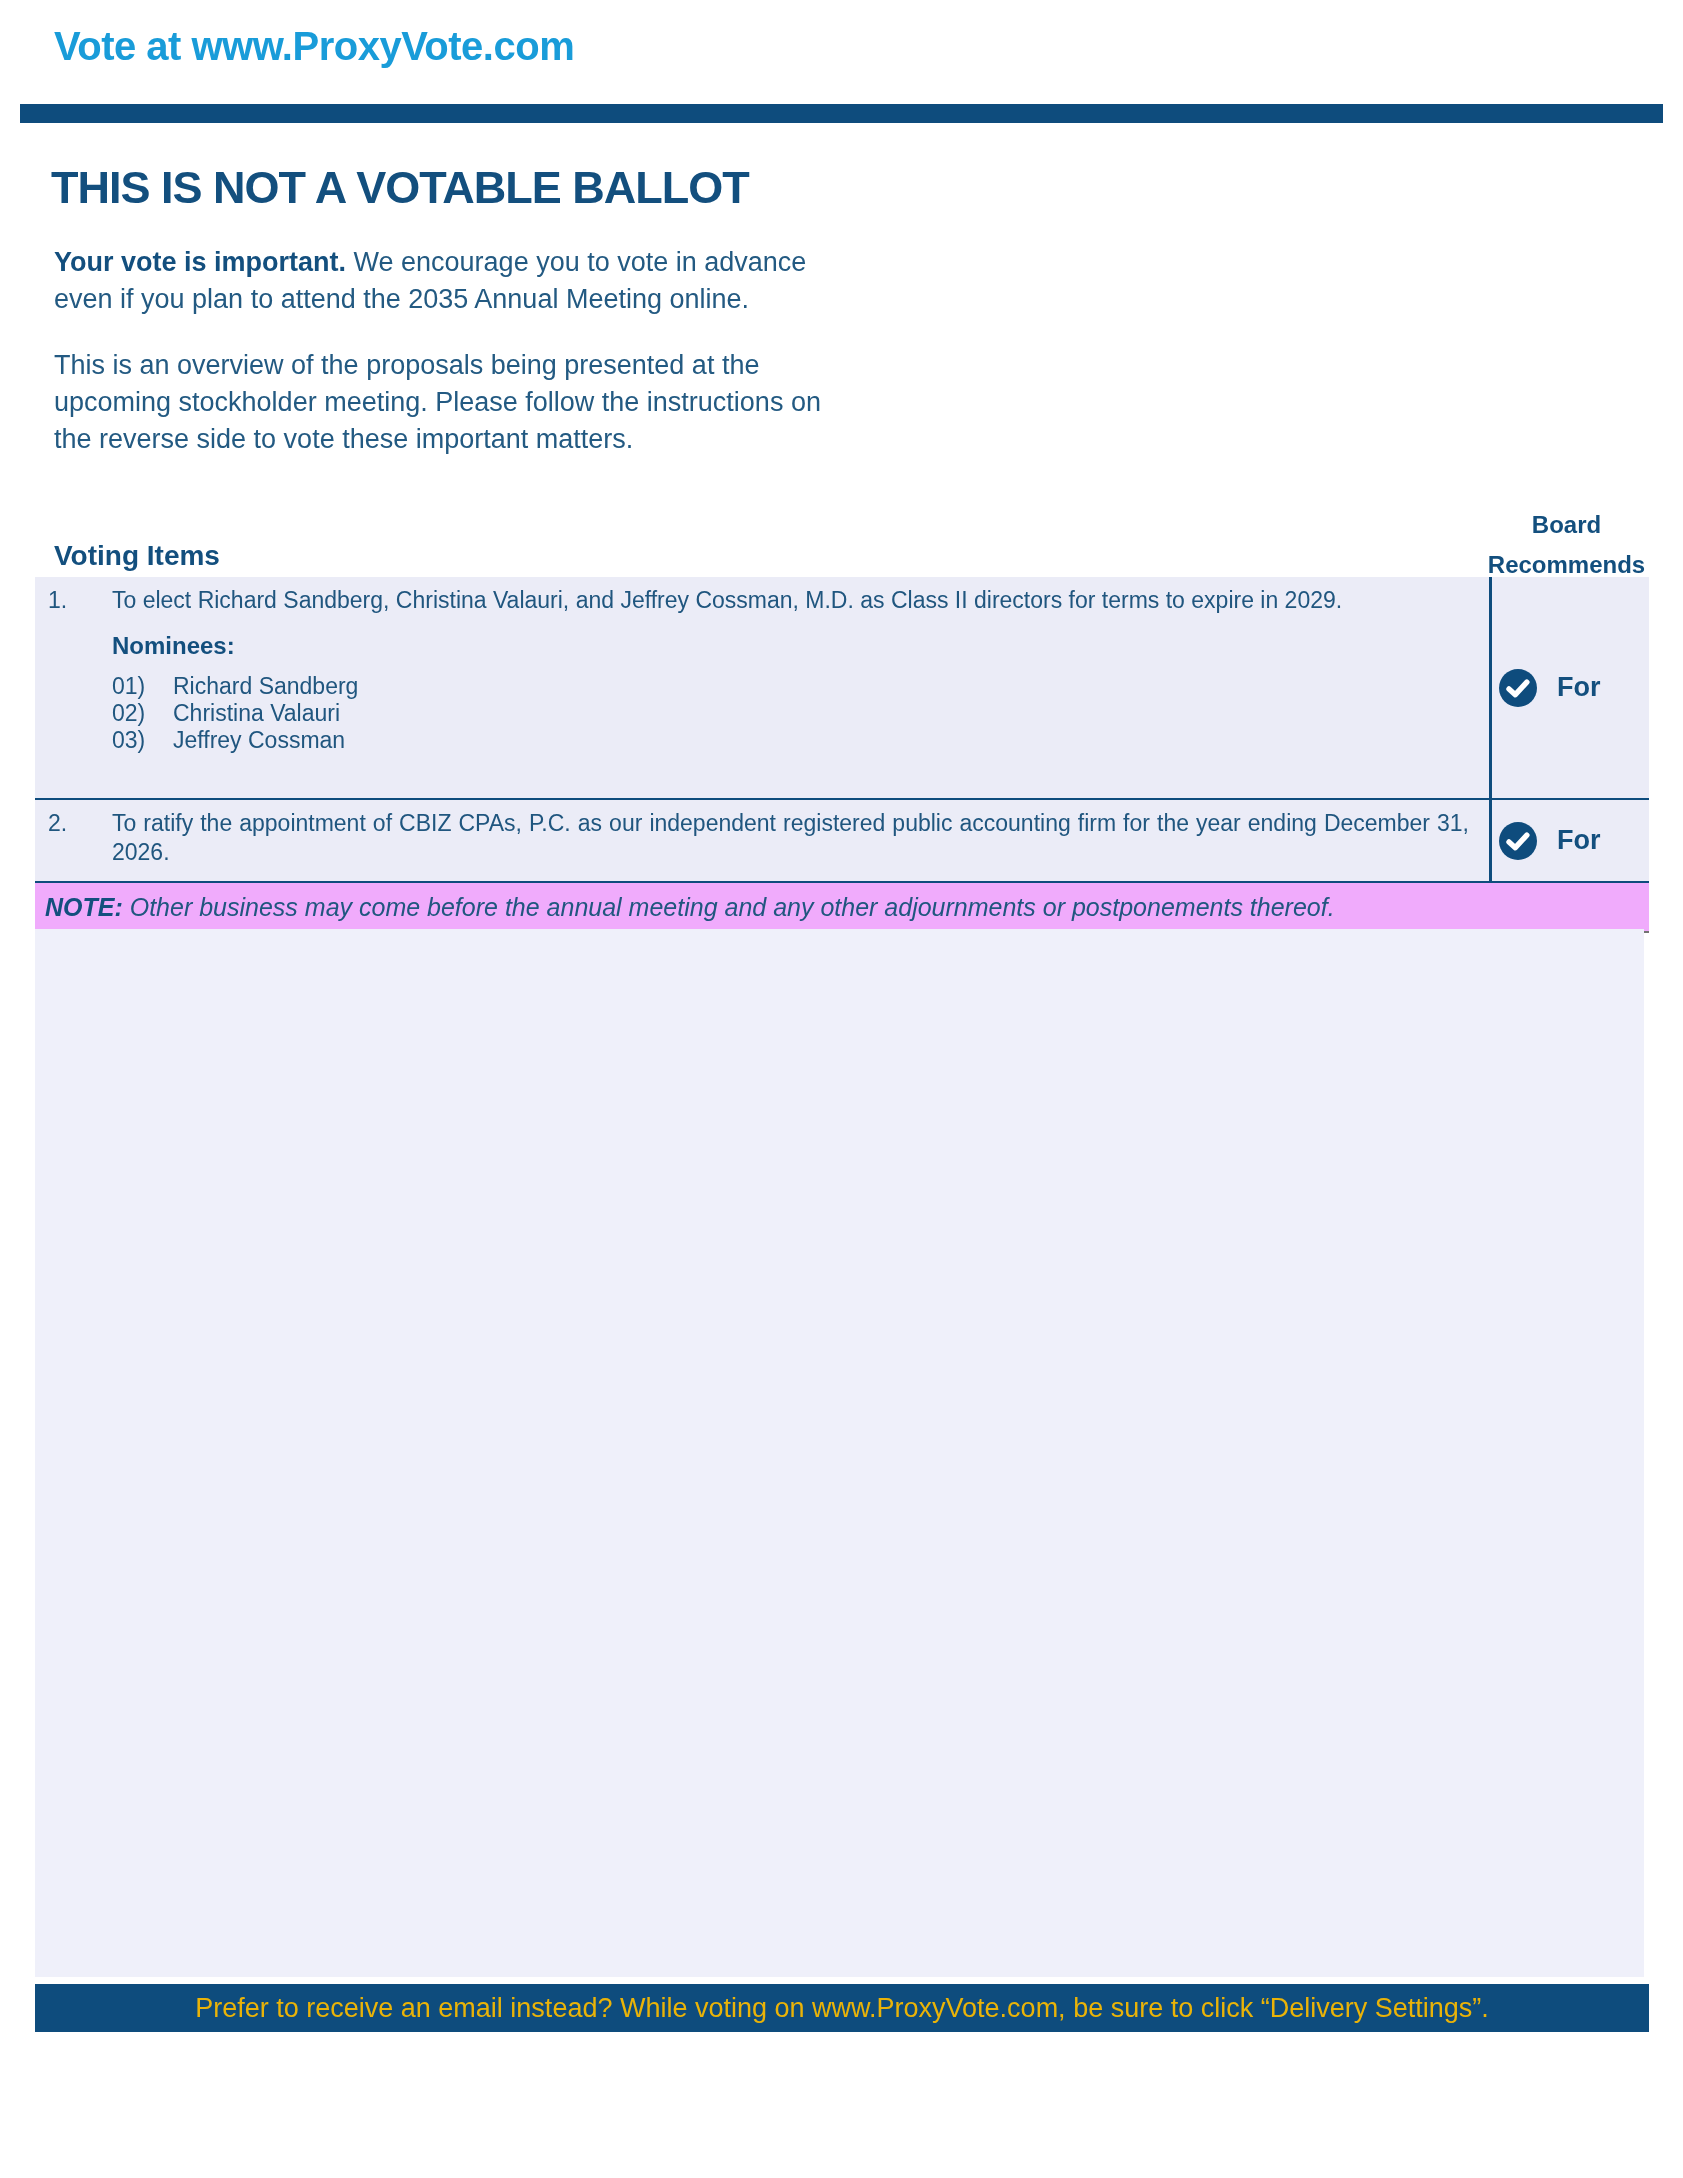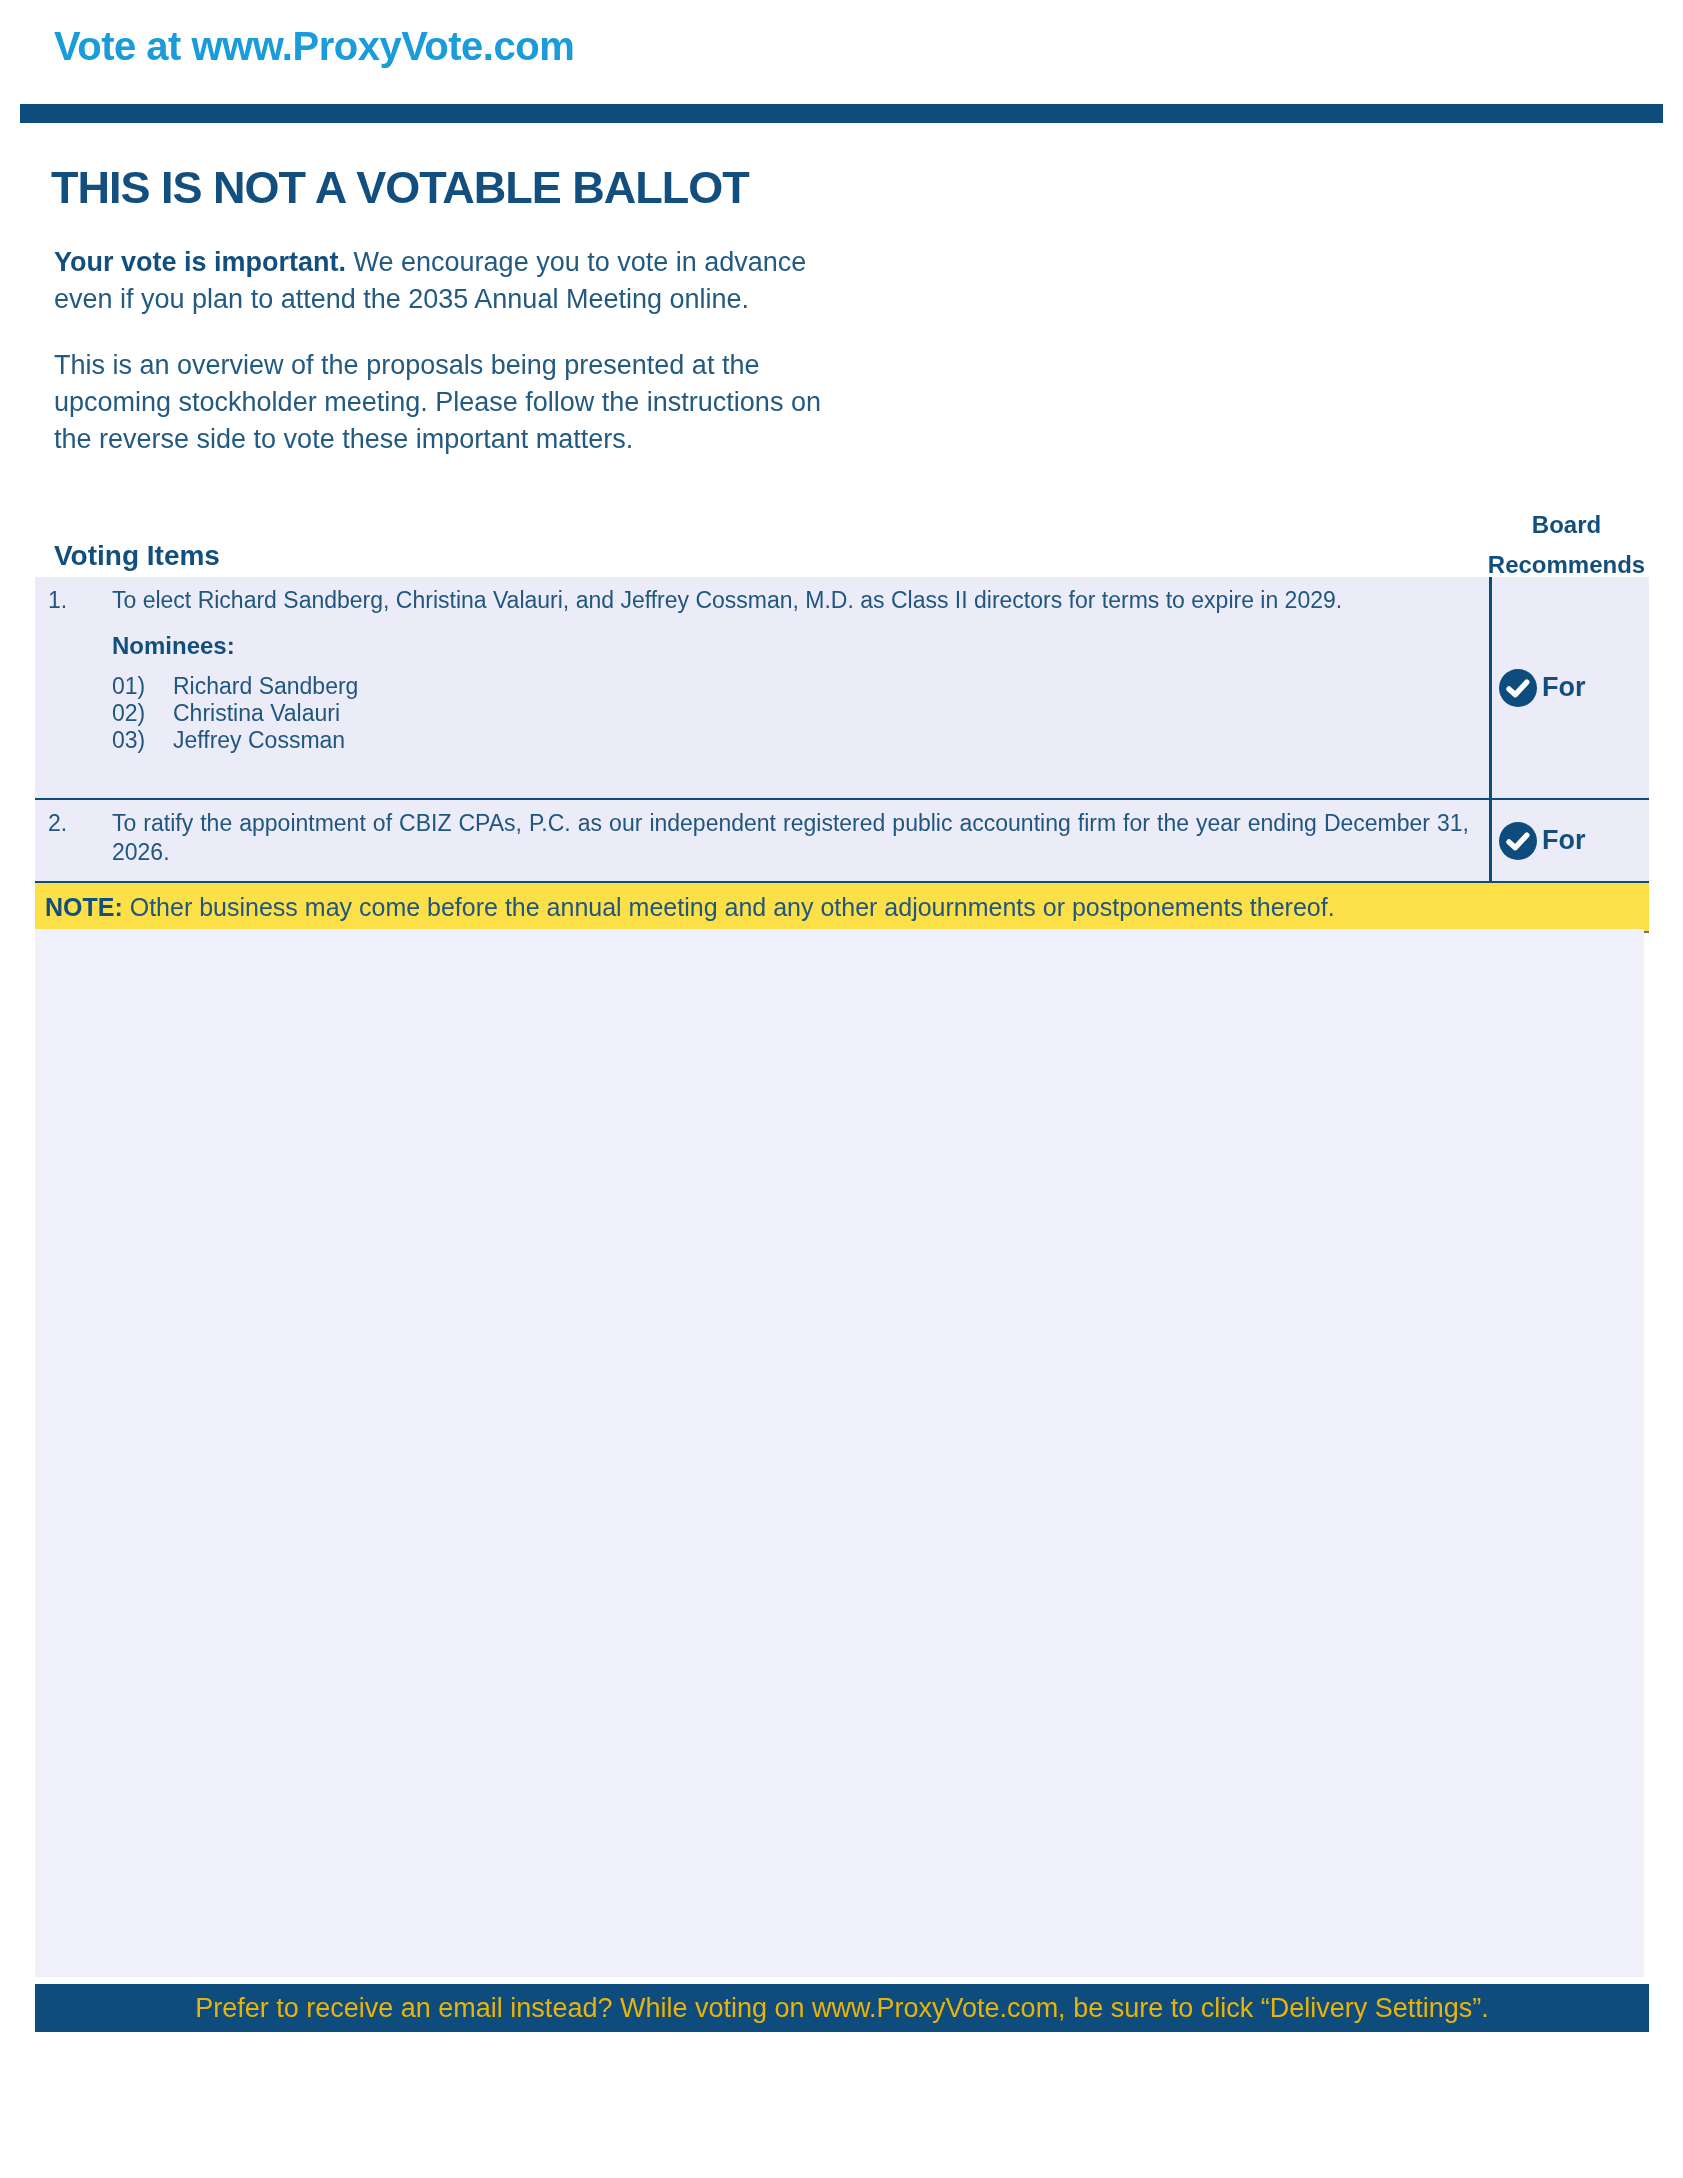--- a/index.html
+++ b/index.html
@@ -49,26 +49,26 @@
   .item-num{position:absolute;left:13px;top:9px;}
   .item-text{margin:0;text-align:justify;}
   .nominees-label{margin-top:16px;font-weight:bold;font-size:24px;color:#134F7E;}
   .nominee-list{margin-top:13px;}
   .nominee{line-height:27px;}
   .nominee .n-num{display:inline-block;width:61px;}
   .cell-rec{
     flex:0 0 160px;border-left:3px solid #0E4C7D;
     display:flex;align-items:center;padding-left:7px;box-sizing:border-box;
   }
-  .rec-badge{display:flex;align-items:center;gap:5px;justify-content:space-between;}
+  .rec-badge{display:flex;align-items:center;gap:20px;justify-content:space-between;}
   .check-icon{width:38px;height:38px;display:block;}
   .rec-label{font-size:27px;font-weight:bold;color:#134F7E;}
   .note-row{
-    background:#fde047;border-bottom:2px solid #737373;
-    padding:9px 20px 9px 10px;font-size:25px;line-height:30px;
+    background:#f0abfc;border-bottom:2px solid #737373;
+    padding:9px 20px 9px 10px;font-size:25px;line-height:30px;font-style:italic;
   }
   .note-label{font-weight:bold;color:#134F7E;}
   .blank-panel{
     position:absolute;left:35px;top:929px;width:1609px;height:1048px;background:#EFF0FA;
   }
   .bottom-bar{
     position:absolute;left:35px;top:1984px;width:1614px;height:48px;background:#0E4C7D;
     display:flex;align-items:center;justify-content:center;
   }
   .bottom-bar-text{color:#eab308;font-size:27px;}

